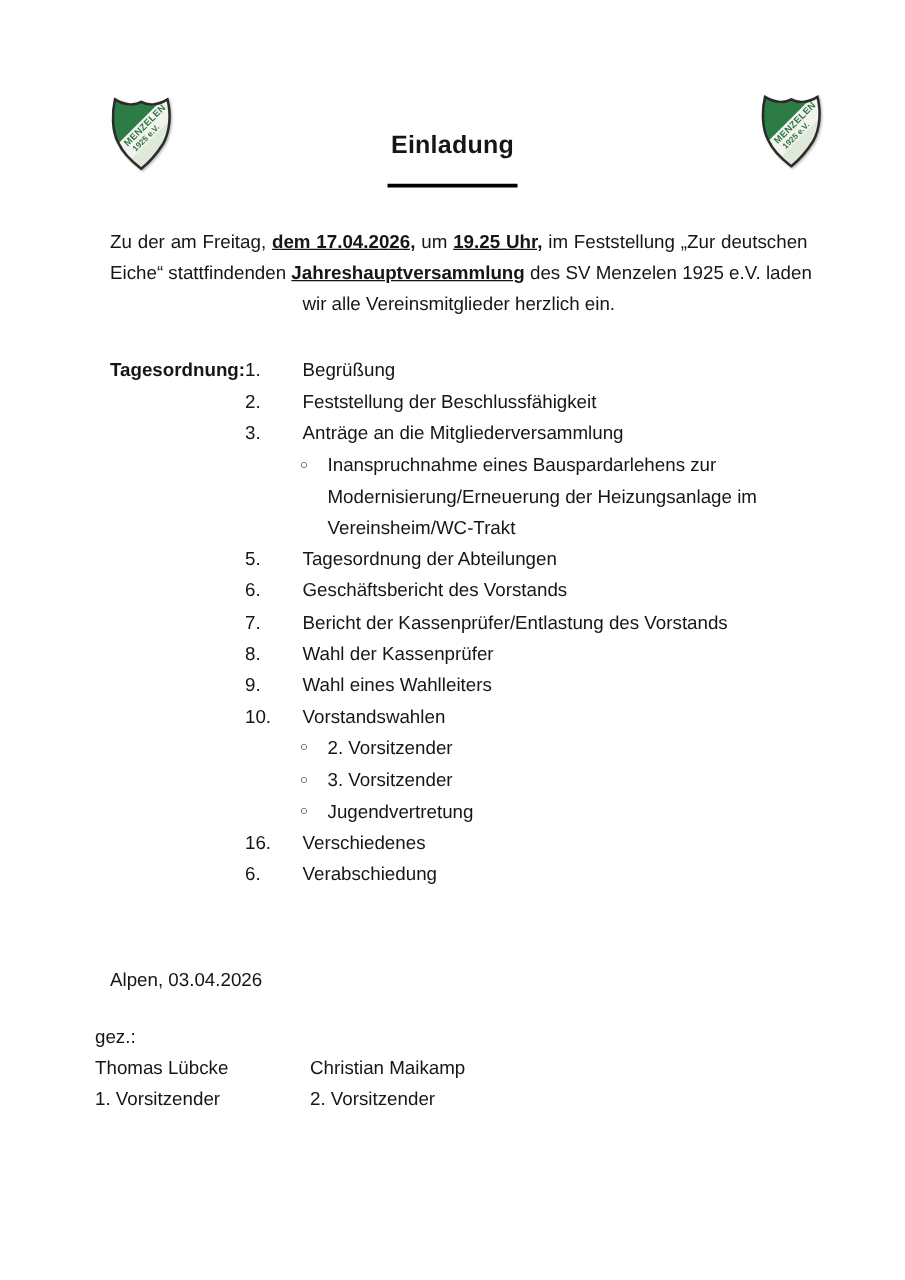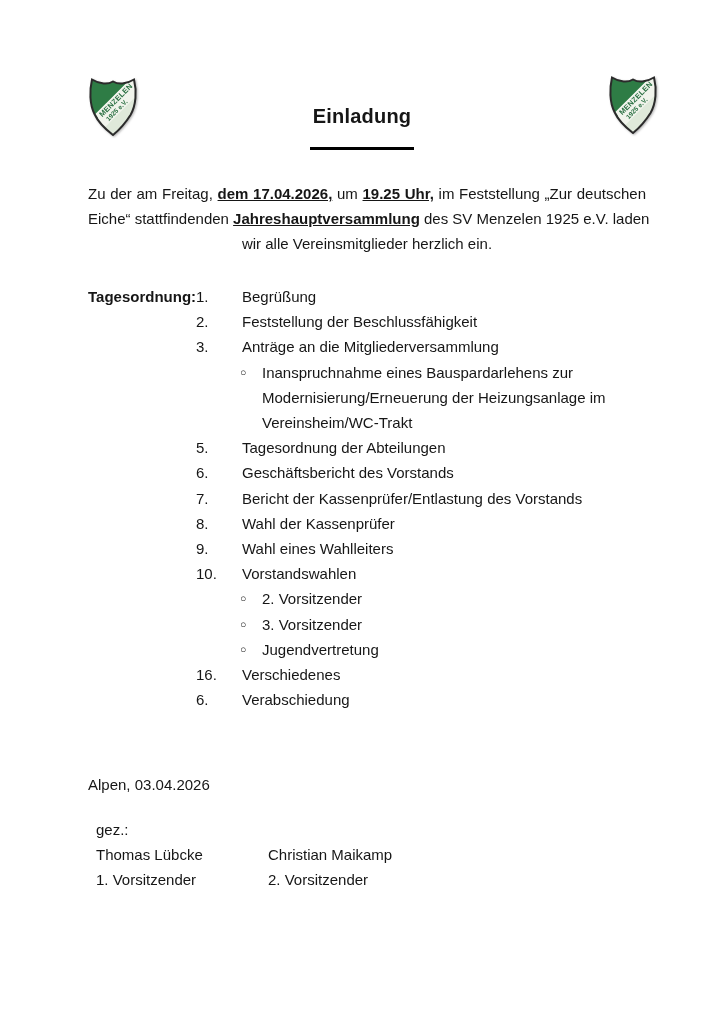--- a/index.html
+++ b/index.html
@@ -38,21 +38,21 @@
   .agenda { position: absolute; left: 88px; top: 284px; width: 570px; }
   .agenda-label { position: absolute; left: 0; top: 0; font-weight: bold; }
   .agenda-rows { margin-left: 108px; }
   .a-row { white-space: nowrap; }
   .a-num { display: inline-block; width: 46px; }
   .a-sub { display: flex; align-items: flex-start; margin-left: 44px; }
   .a-bullet { display: inline-block; width: 22px; font-size: 10.5px; line-height: 25.2px; }
   .a-subtext { width: 368px; white-space: normal; }
 
   .closing-date { position: absolute; left: 88px; top: 772px; white-space: nowrap; }
-  .signature { position: absolute; left: 96px; top: 817px; }
+  .signature { position: absolute; left: 76px; top: 817px; }
   .sig-col1 { display: inline-block; width: 172px; white-space: nowrap; }
   .sig-col2 { display: inline-block; white-space: nowrap; }
 </style>
 </head>
 <body>
 
 <div class="page">
 
   <div class="logo logo-left">
     <svg width="56" height="63" viewBox="0 0 56 62">

